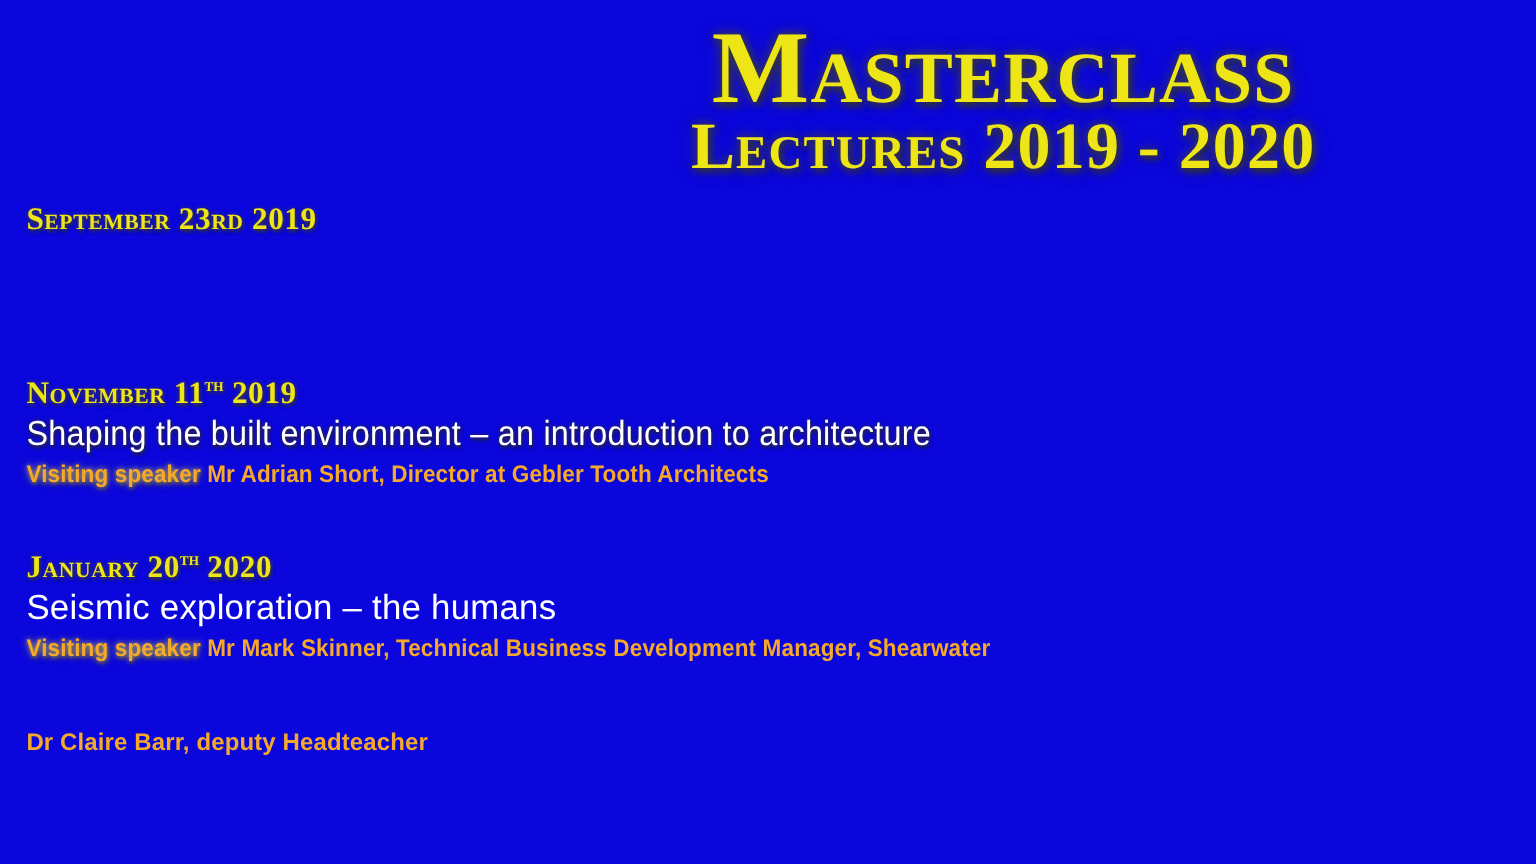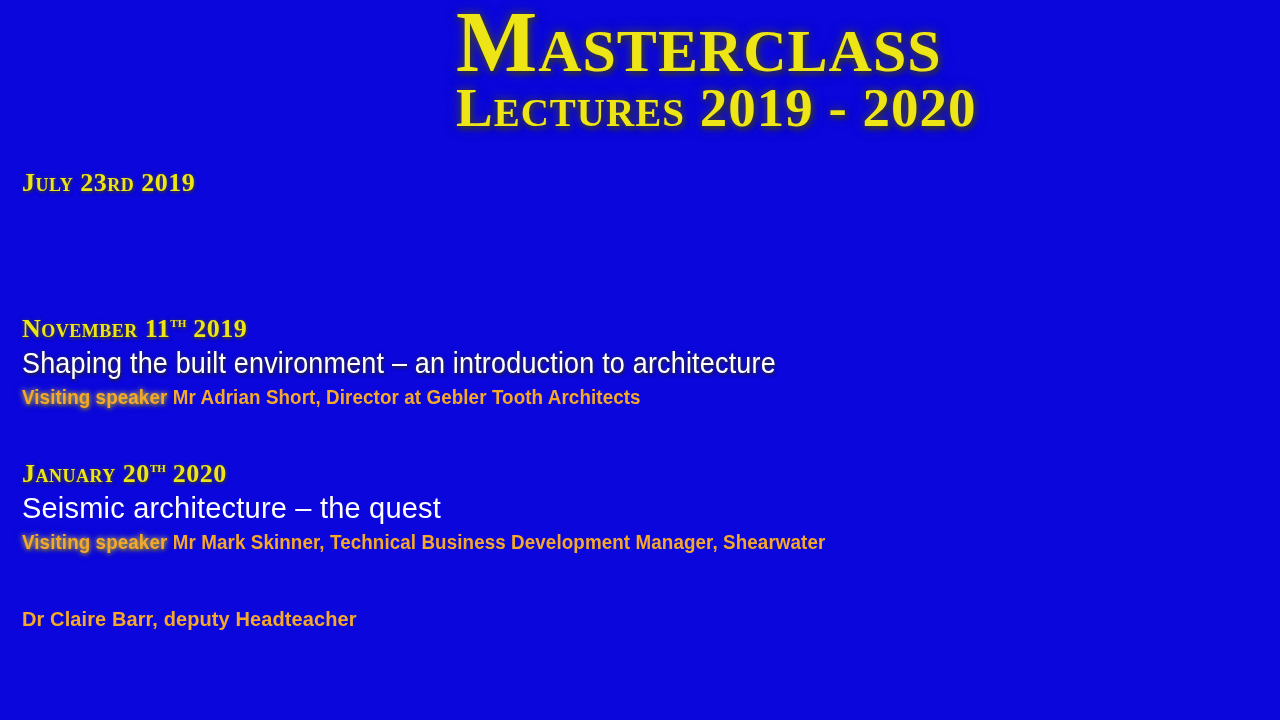--- a/index.html
+++ b/index.html
@@ -19,22 +19,22 @@
     position: relative;
     width: 1280px;
     height: 720px;
     background: #0A06DC;
   }
 
   
   .title-block {
     position: absolute;
     right: 64px;
-    top: 2px;
-    text-align: left;
+    top: 16px;
+    text-align: center;
     width: 760px;
   }
   .title-main {
     font-family: "Liberation Serif", "DejaVu Serif", serif;
     font-weight: bold;
     font-variant: small-caps;
     font-size: 86px;
     line-height: 0.95;
     letter-spacing: 1px;
     color: #EDE516;
@@ -145,39 +145,39 @@
 
   <div class="title-block">
     <div class="title-main">Masterclass</div>
     <div class="title-sub">Lectures 2019 - 2020</div>
   </div>
 
   <div class="entries">
 
     <div class="entry entry-1">
       <div class="entry-date">
-        <span>July 23rd 2019</span>
+        <span>September 23rd 2019</span>
       </div>
     </div>
 
     <div class="entry entry-2">
       <div class="entry-date">
         <span>November 11</span><span class="ord">th</span><span>  2019</span>
       </div>
       <div class="entry-title shadowed cond">Shaping the built environment – an introduction to architecture</div>
       <div class="entry-speaker cond">
         <span class="tag">Visiting speaker</span><span> Mr Adrian Short, Director at Gebler Tooth Architects</span>
       </div>
     </div>
 
     <div class="entry entry-3">
       <div class="entry-date">
         <span>January 20</span><span class="ord">th</span><span> 2020</span>
       </div>
-      <div class="entry-title">Seismic architecture – the quest</div>
+      <div class="entry-title">Seismic exploration – the humans</div>
       <div class="entry-speaker cond">
         <span class="tag">Visiting speaker</span><span> Mr Mark Skinner, Technical Business Development Manager, Shearwater</span>
       </div>
     </div>
 
     <div class="entry entry-4 tight">
       <div class="entry-speaker">
         <span>Dr Claire Barr, deputy Headteacher</span>
       </div>
     </div>

